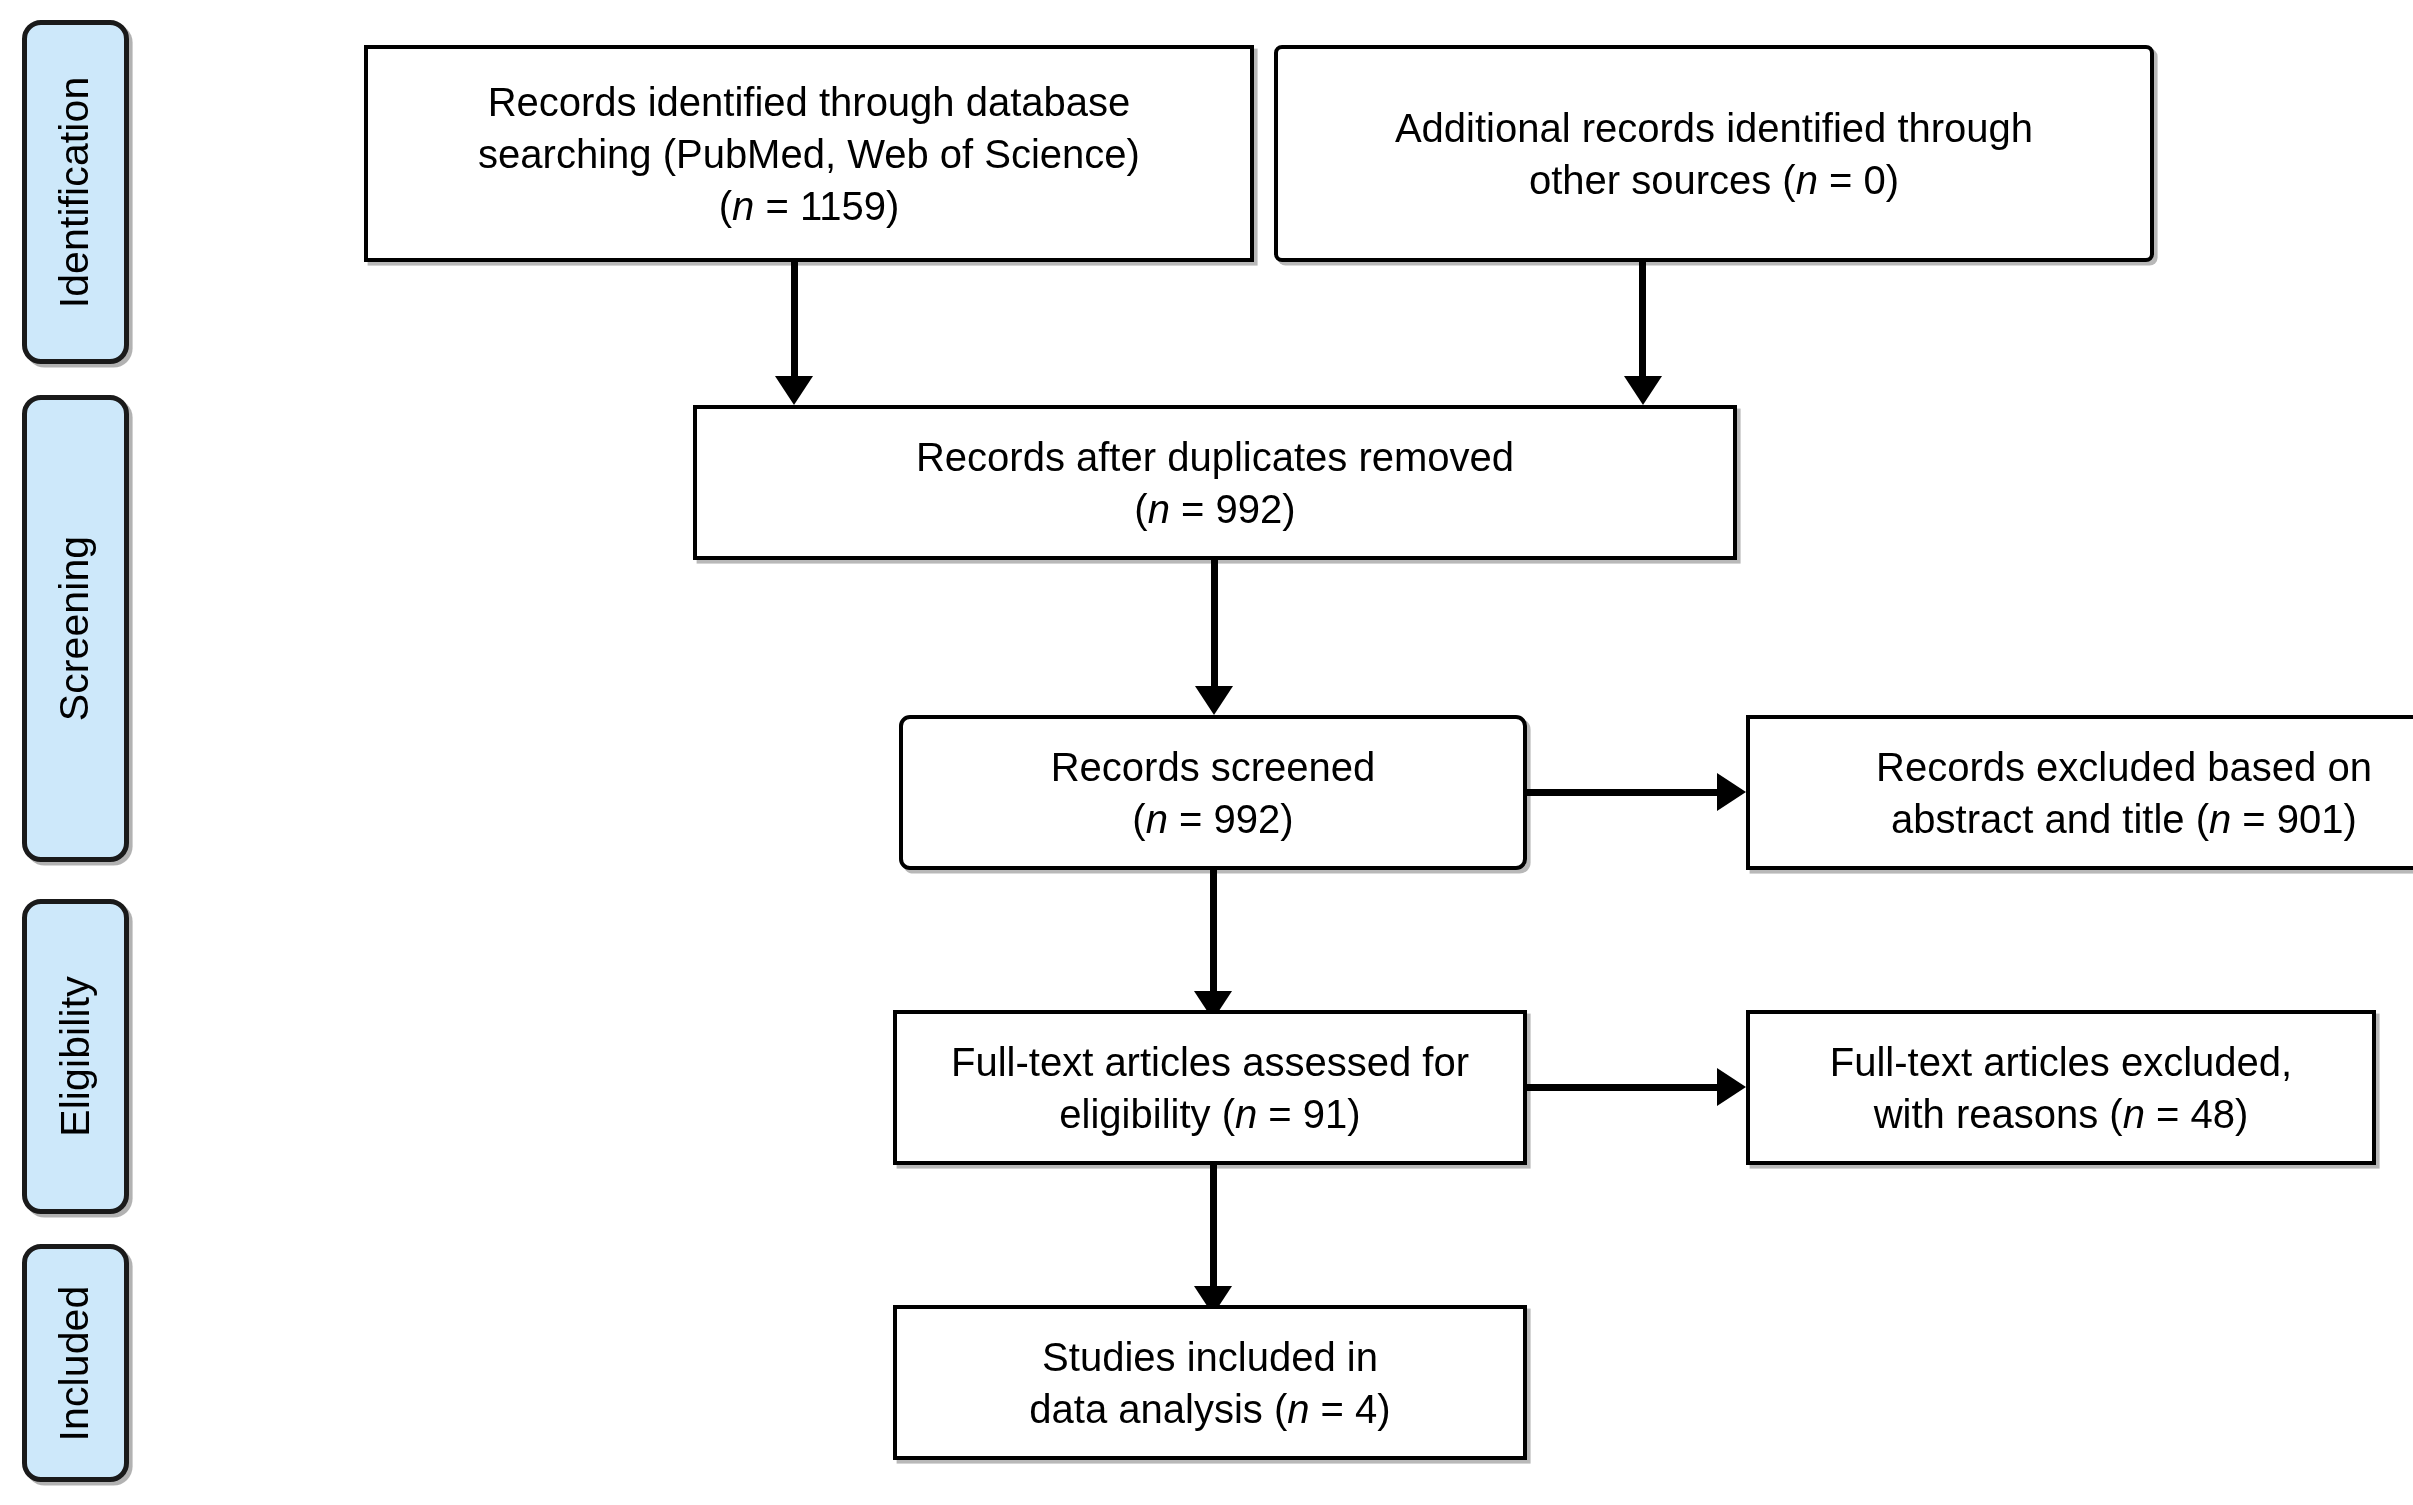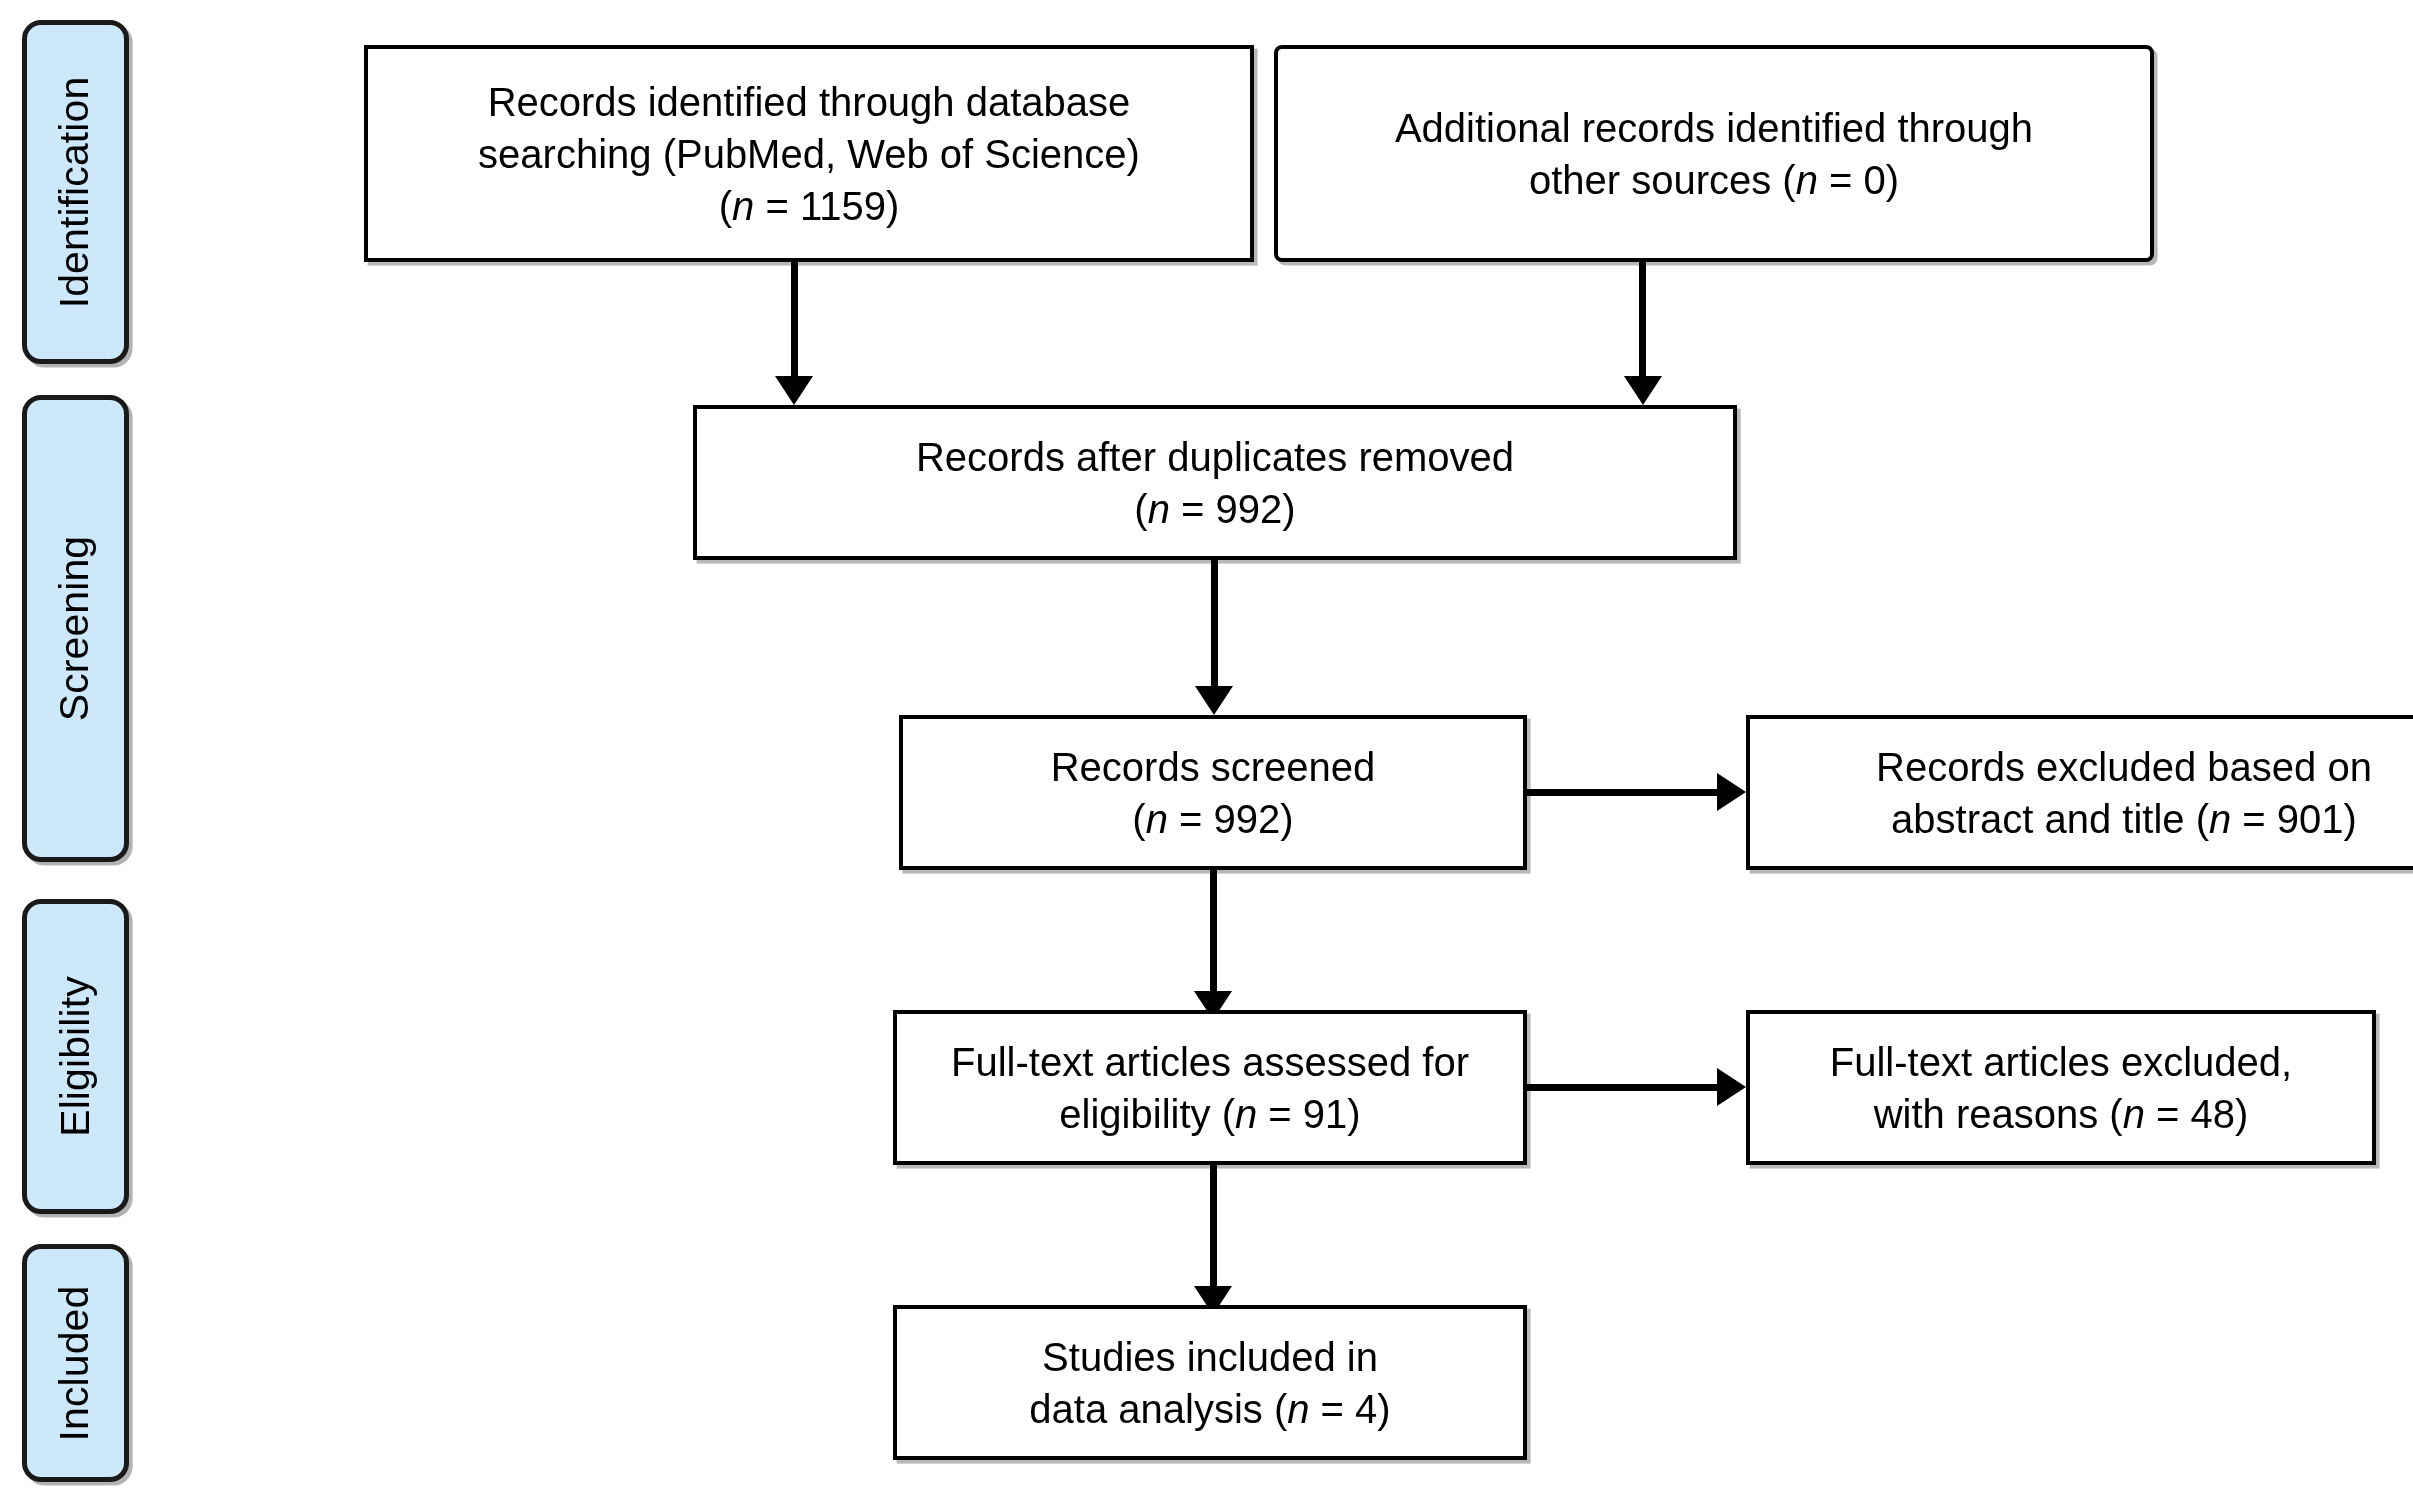--- a/index.html
+++ b/index.html
@@ -136,21 +136,21 @@
   <div class="flow-box" style="left:693px; top:405px; width:1044px; height:155px;">
     <div class="flow-text">
       <span>Records after duplicates removed</span><br>
       <span>(</span><i>n</i><span> = </span><span>992</span><span>)</span>
     </div>
   </div>
 
   <div class="v-line" style="left:1211px; top:559px; width:6.5px; height:128px;"></div>
   <div class="arrow-down" style="left:1195px; top:686px;"></div>
 
-  <div class="flow-box" style="left:899px; top:715px; width:628px; height:155px;">
+  <div class="flow-box" style="left:899px; top:715px; width:628px; height:155px;border-radius:11px;">
     <div class="flow-text">
       <span>Records screened</span><br>
       <span>(</span><i>n</i><span> = </span><span>992</span><span>)</span>
     </div>
   </div>
 
   <div class="flow-box" style="left:1746px; top:715px; width:756px; height:155px;">
     <div class="flow-text">
       <span>Records excluded based on</span><br>
       <span>abstract and title (</span><i>n</i><span> = </span><span>901</span><span>)</span>

